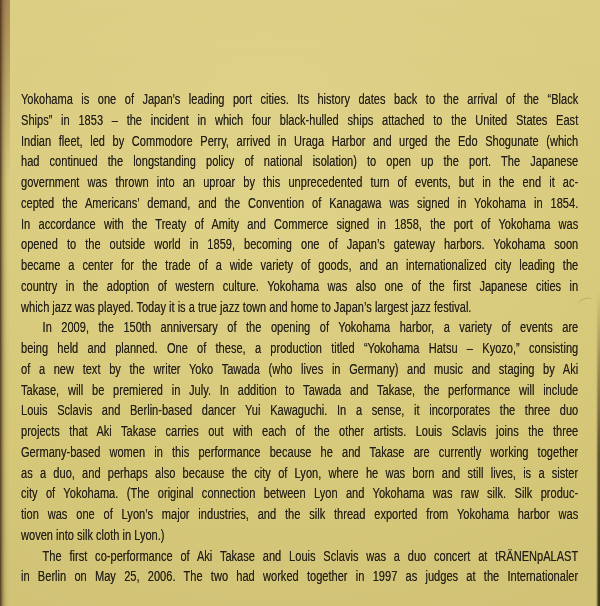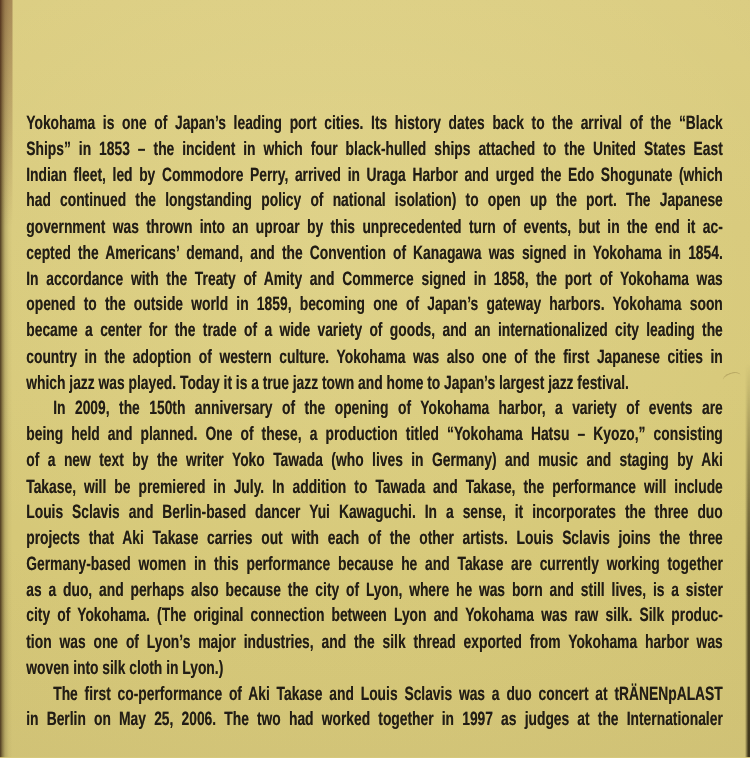--- a/index.html
+++ b/index.html
@@ -17,21 +17,20 @@
     width: 600px;
     height: 606px;
     background:
       radial-gradient(140% 110% at 45% 35%,
         rgba(255,248,200,0.18) 0%,
         rgba(255,248,200,0.00) 45%,
         rgba(120,100,40,0.08) 80%,
         rgba(100,80,30,0.16) 100%),
       linear-gradient(to bottom, #dcce83 0%, #d8ca7c 30%, #d6c878 70%, #d5c77a 100%);
     overflow: hidden;
-    font-weight: bold;
   }
   .text-col {
     position: absolute;
     left: 21px;
     top: 89px;
     width: 775px;
     transform: scaleX(0.719);
     transform-origin: 0 0;
     color: var(--ink);
     font-size: 15.4px;

